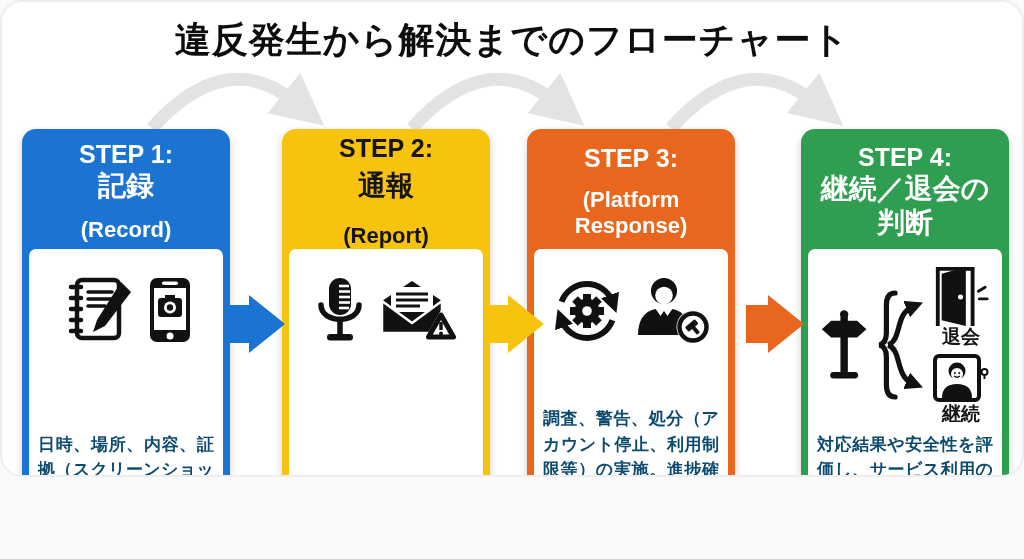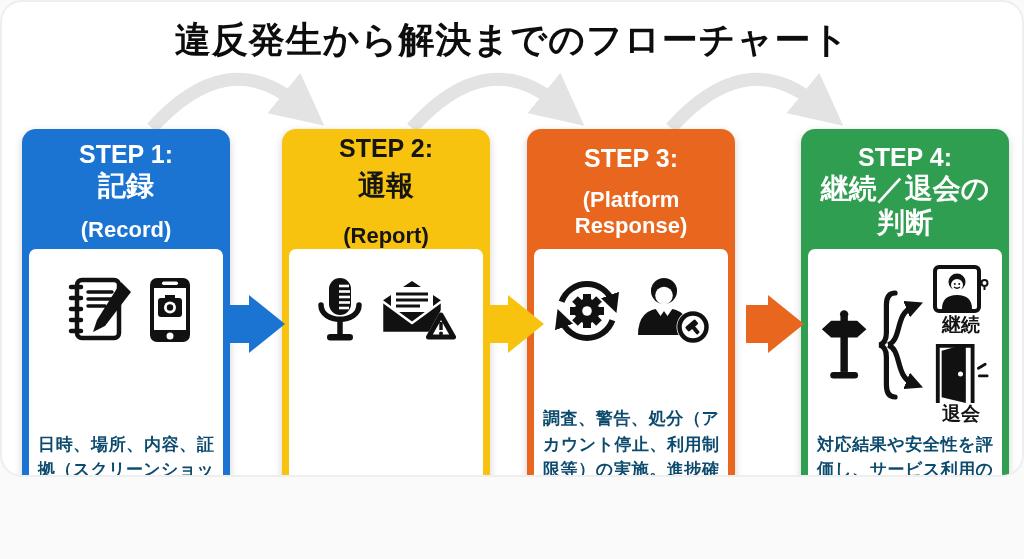--- a/index.html
+++ b/index.html
@@ -222,46 +222,46 @@
           <defs>
             <marker id="ah-brace" markerWidth="3.4" markerHeight="3.4" refX="1.2" refY="1.7" orient="auto" markerUnits="strokeWidth">
               <path d="M0,0 L3.4,1.7 L0,3.4 Z" fill="#111"></path>
             </marker>
           </defs>
           <path d="M22,14 Q12,14 12,28 L12,60 Q12,72 4,74 Q12,76 12,88 L12,120 Q12,134 22,134" fill="none" stroke="#111" stroke-width="6" stroke-linecap="round"></path>
           <path d="M14,74 C30,68 22,38 42,30" fill="none" stroke="#111" stroke-width="6" marker-end="url(#ah-brace)"></path>
           <path d="M14,74 C30,80 22,110 42,118" fill="none" stroke="#111" stroke-width="6" marker-end="url(#ah-brace)"></path>
         </svg>
         <div class="branch-options">
+          <div class="branch-option">
+            <svg width="58" height="62" viewBox="0 0 60 64">
+              <path d="M6,63 L6,4 L42,4 L42,63" fill="none" stroke="#111" stroke-width="4"></path>
+              <polygon points="10,9 35,2 35,63 10,57" fill="#111"></polygon>
+              <circle cx="29.5" cy="33" r="2.6" fill="#fff"></circle>
+              <g stroke="#111" stroke-width="3" stroke-linecap="round">
+                <line x1="48" y1="27" x2="55" y2="23"></line>
+                <line x1="49" y1="35" x2="57" y2="35"></line>
+              </g>
+            </svg>
+            <div class="branch-label">退会</div>
+          </div>
           <div class="branch-option">
             <svg width="56" height="50" viewBox="0 0 56 50">
               <rect x="2" y="2" width="44" height="44" rx="4" fill="none" stroke="#111" stroke-width="4"></rect>
               <circle cx="24" cy="17" r="8.5" fill="#111"></circle>
               <circle cx="24" cy="20" r="6" fill="#fff"></circle>
               <circle cx="21.8" cy="19" r="1" fill="#111"></circle>
                 <circle cx="26.2" cy="19" r="1" fill="#111"></circle>
               <path d="M21,22 Q24,24.5 27,22" fill="none" stroke="#111" stroke-width="1.4"></path>
               <path d="M9,44 Q9,30 24,30 Q39,30 39,44 Z" fill="#111"></path>
               <circle cx="51.5" cy="18" r="3" fill="none" stroke="#111" stroke-width="2"></circle>
               <line x1="51.5" y1="22" x2="51.5" y2="25" stroke="#111" stroke-width="2"></line>
             </svg>
             <div class="branch-label">継続</div>
           </div>
-          <div class="branch-option">
-            <svg width="58" height="62" viewBox="0 0 60 64">
-              <path d="M6,63 L6,4 L42,4 L42,63" fill="none" stroke="#111" stroke-width="4"></path>
-              <polygon points="10,9 35,2 35,63 10,57" fill="#111"></polygon>
-              <circle cx="29.5" cy="33" r="2.6" fill="#fff"></circle>
-              <g stroke="#111" stroke-width="3" stroke-linecap="round">
-                <line x1="48" y1="27" x2="55" y2="23"></line>
-                <line x1="49" y1="35" x2="57" y2="35"></line>
-              </g>
-            </svg>
-            <div class="branch-label">退会</div>
-          </div>
         </div>
       </div>
       <div class="spacer"></div>
       <div class="desc">対応結果や安全性を評価し、サービス利用の継続か退会かを選ぶ。</div>
     </div>
   </div>
 
   <svg class="connector g1" viewBox="0 0 58 58">
     <polygon points="0,10 22,10 22,0 58,29 22,58 22,48 0,48"></polygon>
   </svg>

